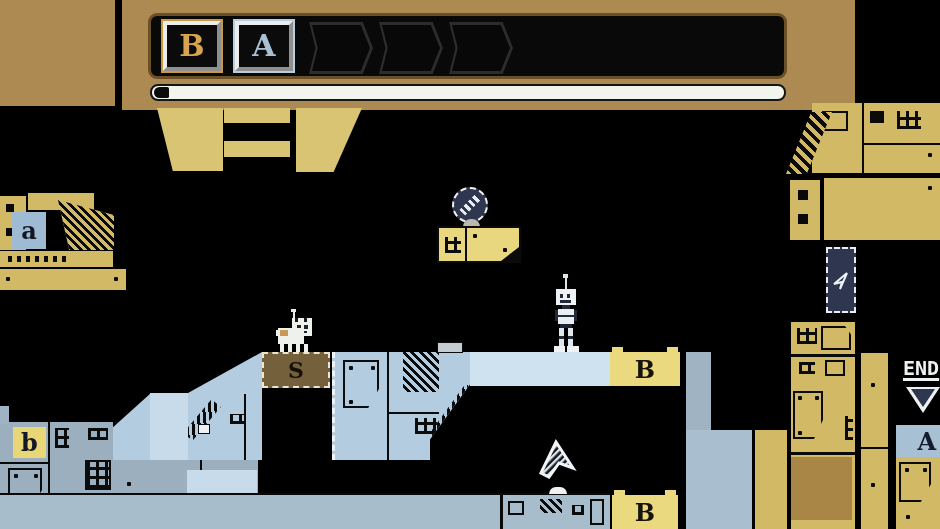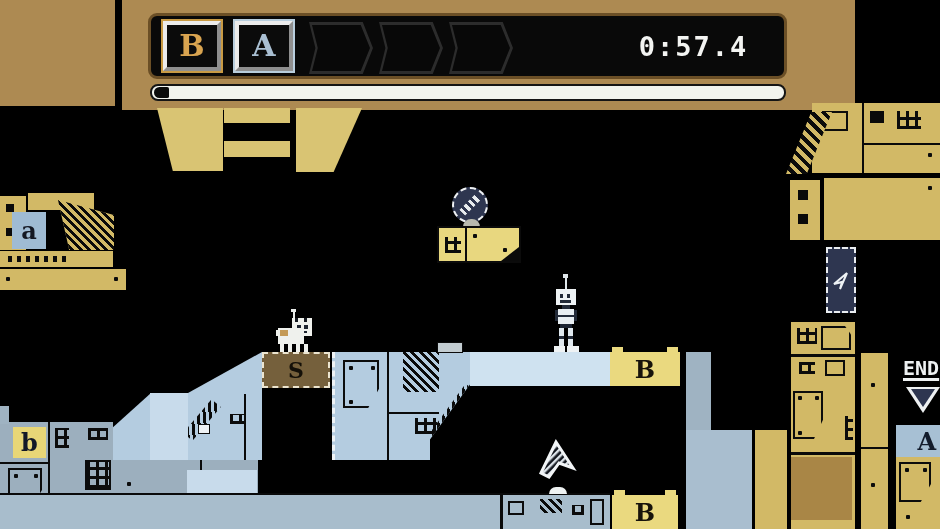--- a/index.html
+++ b/index.html
@@ -71,21 +71,20 @@
     </div>
     <div class="chev" style="left:158px">
         <div class="chev-in"></div>
       </div>
     <div class="chev" style="left:228px">
         <div class="chev-in"></div>
       </div>
     <div class="chev" style="left:298px">
         <div class="chev-in"></div>
       </div>
-    <div class="timer">0:57.4</div>
   </div>
 
   <div class="abs track" style="left:150px;top:84px;width:636px;height:17px">
     <div class="cap"></div>
   </div>
 
   <div class="abs khaki" style="left:157px;top:108px;width:66px;height:63px;clip-path:polygon(0 0,100% 0,100% 100%,24% 100%)"></div>
   <div class="abs khaki" style="left:224px;top:108px;width:66px;height:15px"></div>
   <div class="abs khaki" style="left:224px;top:141px;width:66px;height:16px"></div>
   <div class="abs khaki" style="left:296px;top:108px;width:66px;height:64px;clip-path:polygon(0 0,100% 0,57% 100%,0 100%)"></div>

